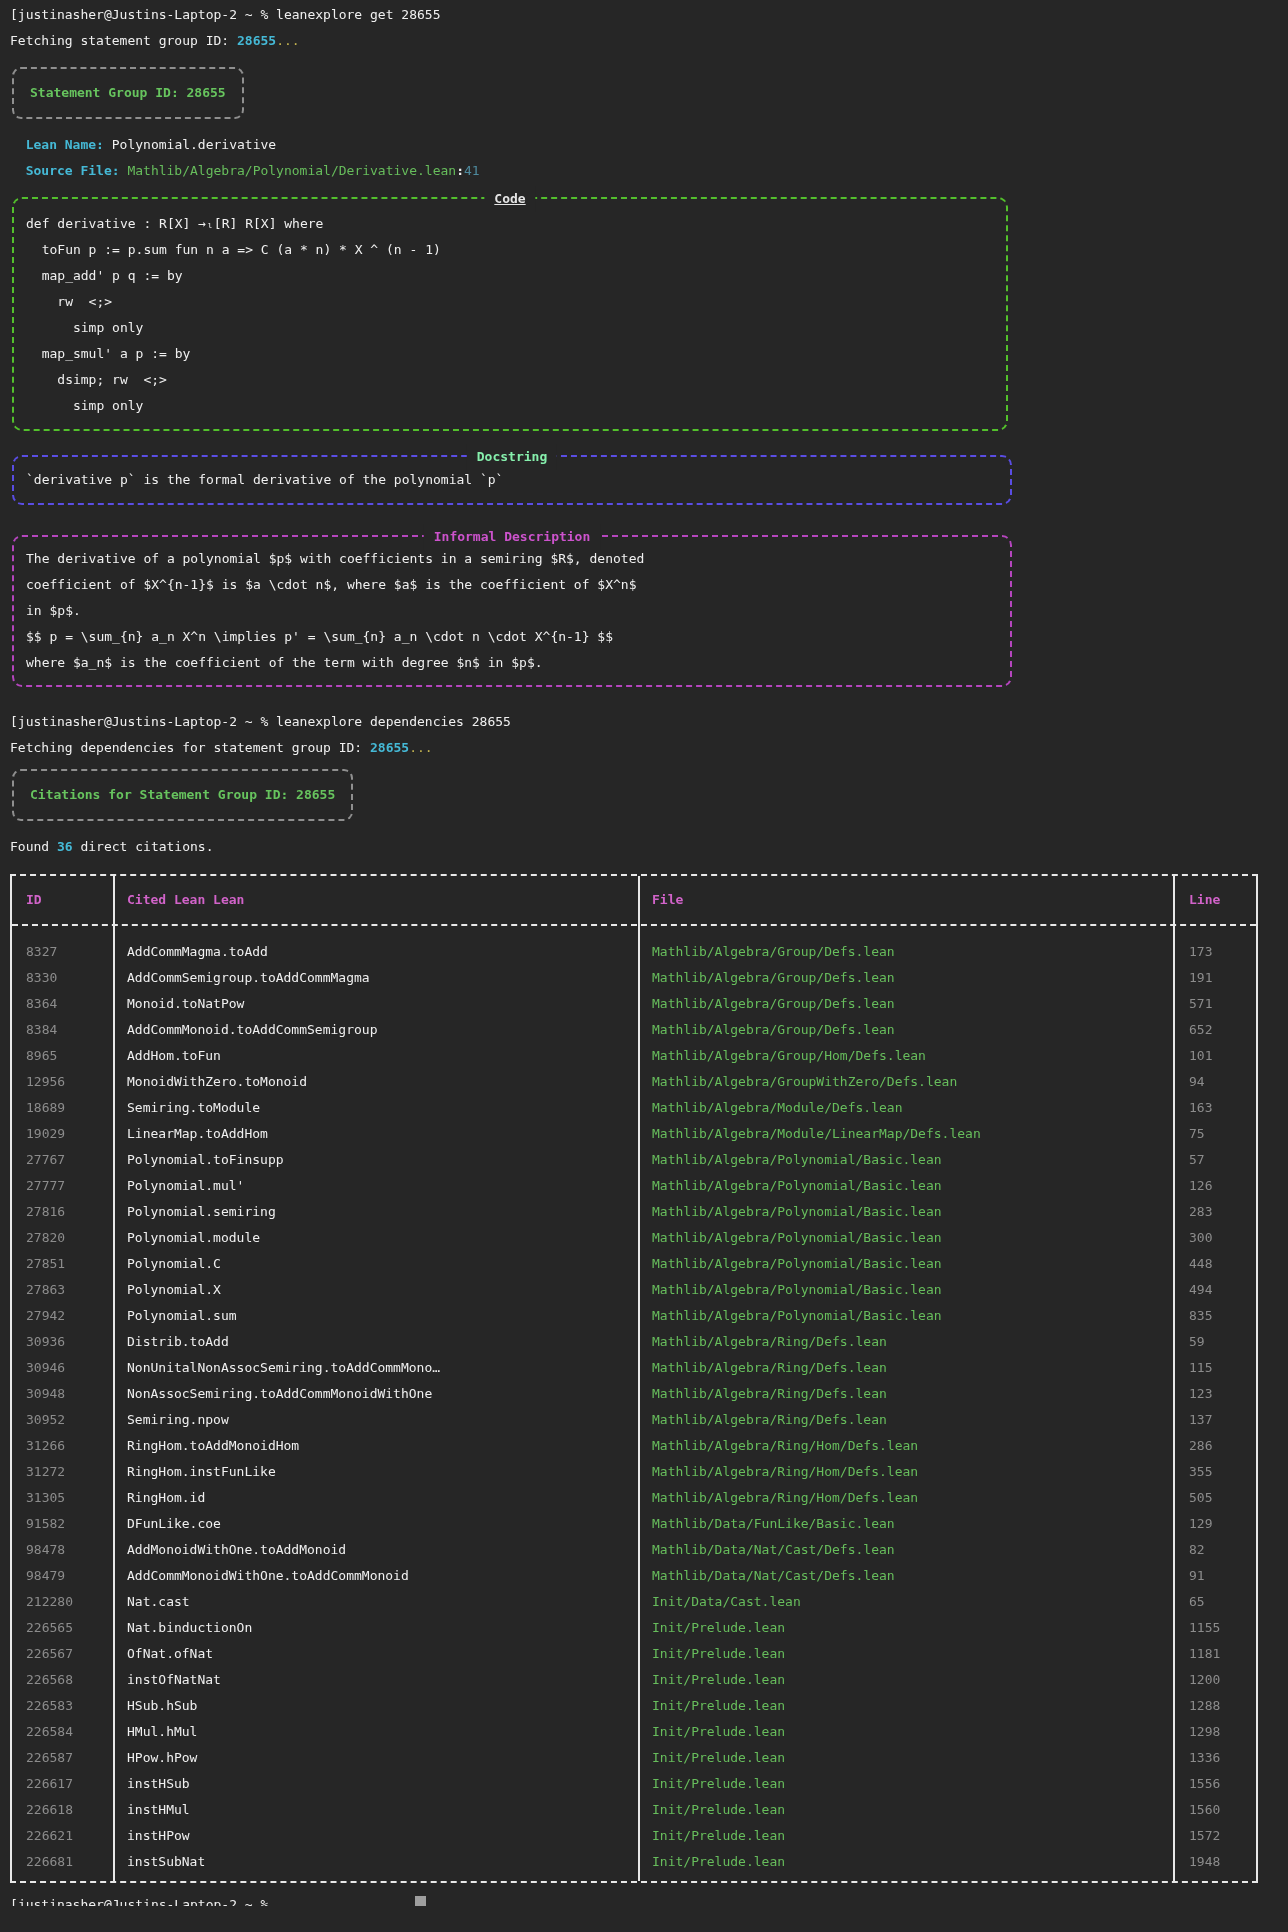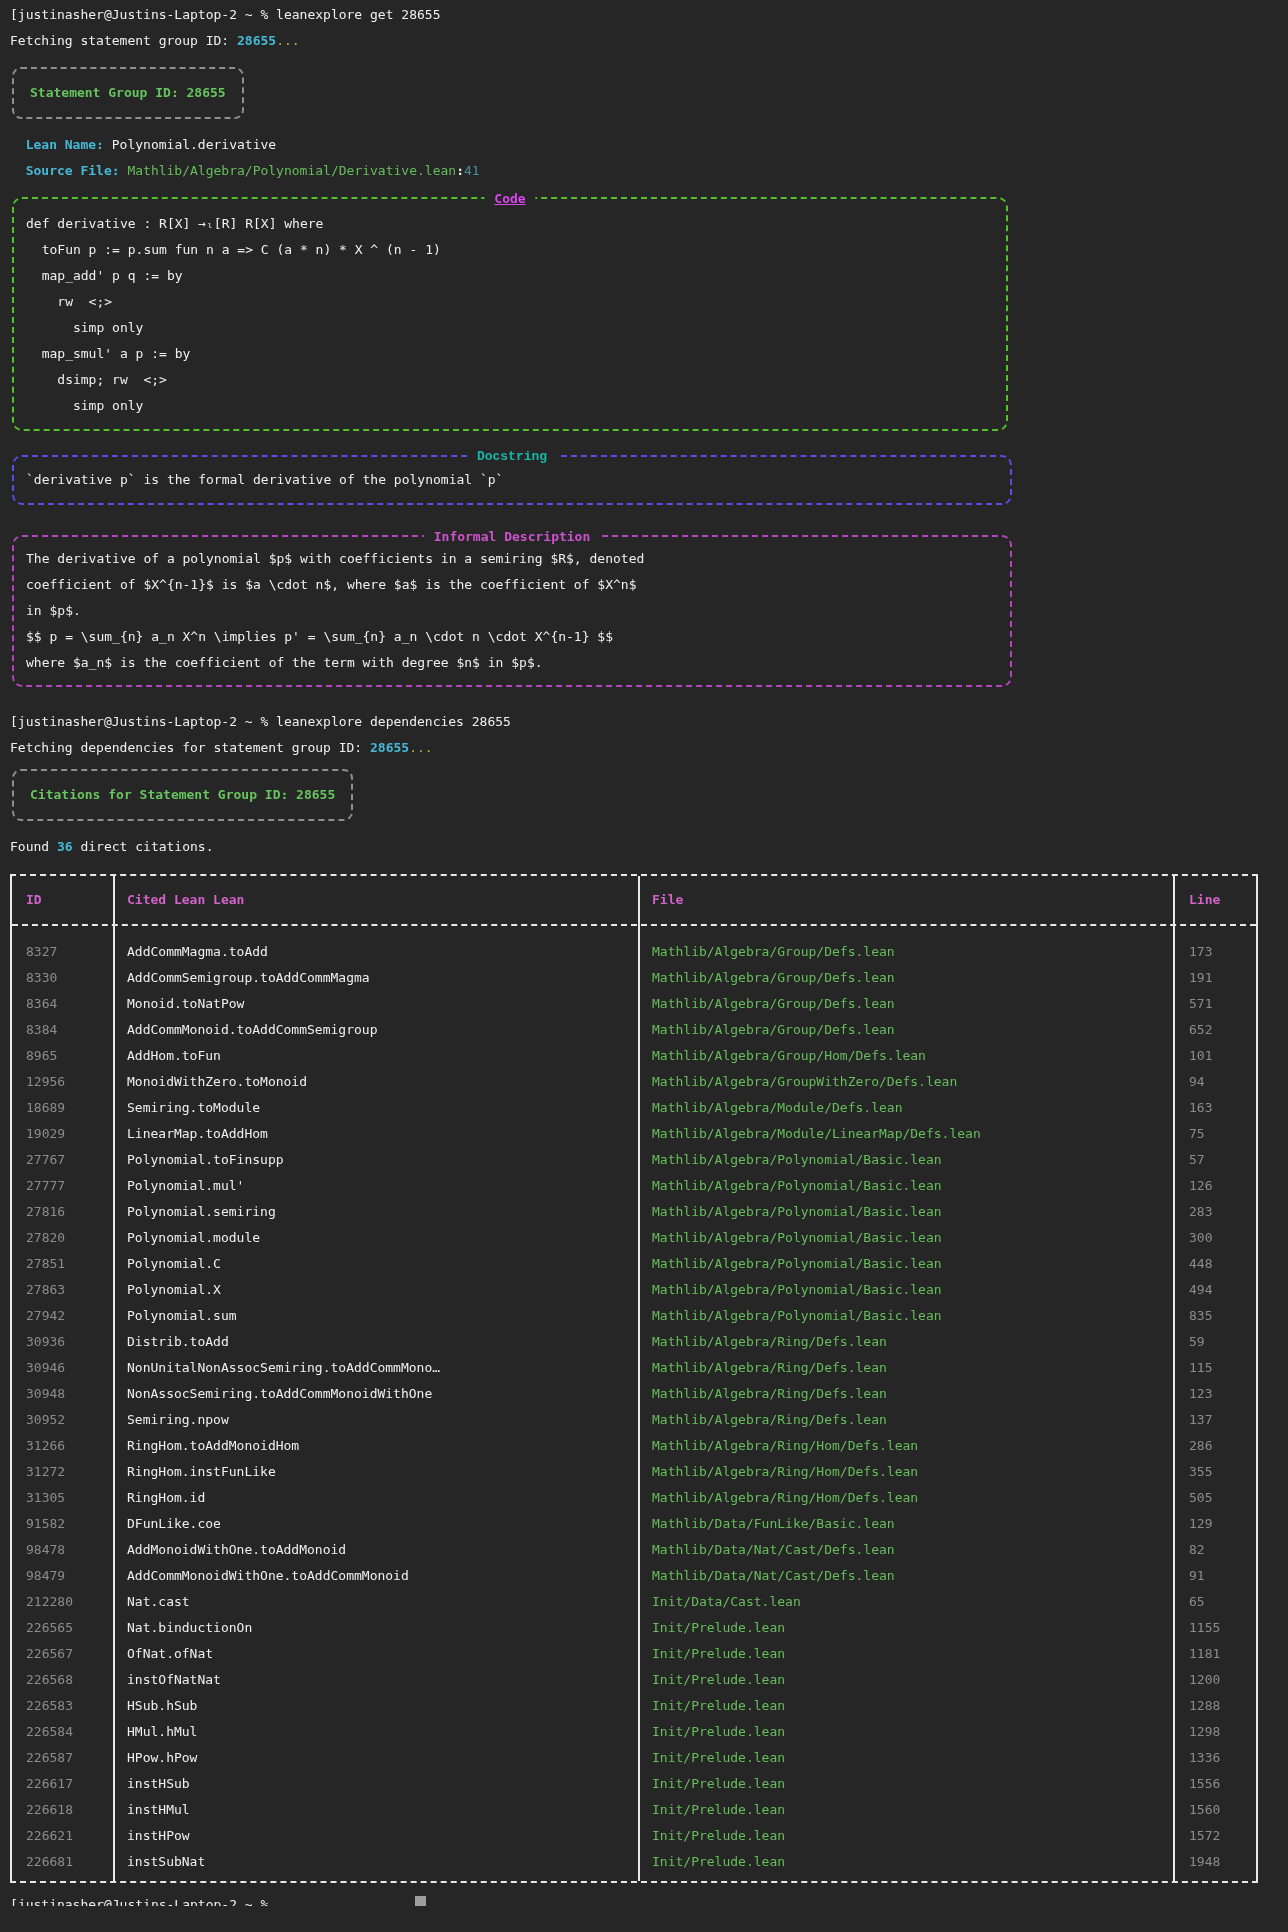--- a/index.html
+++ b/index.html
@@ -24,23 +24,23 @@
   }
   .panel{
     position:relative;border-radius:10px;box-sizing:border-box;
     margin-left:2px;border:2px dashed #888;
   }
   .panel-title{
     position:absolute;top:-13px;left:50%;transform:translateX(-50%);
     background:#262626;padding:0 10px;font-weight:bold;height:26px;line-height:26px;white-space:pre;
   }
   .panel-code{border-color:#53c02c;width:996px;padding:12px 0 10px 12px;margin-top:13px;}
-  .panel-code .panel-title{color:#d946ef;text-decoration:underline;}
+  .panel-code .panel-title{color:#e5e5e5;text-decoration:underline;}
   .panel-doc{border-color:#5a4de4;width:1000px;padding:10px 0 10px 12px;margin-top:24px;}
-  .panel-doc .panel-title{color:#14b8a6;font-family:Liberation Mono, monospace;}
+  .panel-doc .panel-title{color:#86efac;}
   .panel-informal{border-color:#b545be;width:1000px;padding:9px 0 9px 12px;margin-top:30px;}
   .panel-informal .panel-title{color:#cd53cd;}
 
   .mt13{margin-top:13px;}
   .mt22{margin-top:22px;}
   .mt8{margin-top:8px;}
 
   .ctable{
     position:relative;width:1248px;margin-left:0;margin-top:14px;
     border-left:2px solid #e8e8e8;border-right:2px solid #e8e8e8;

